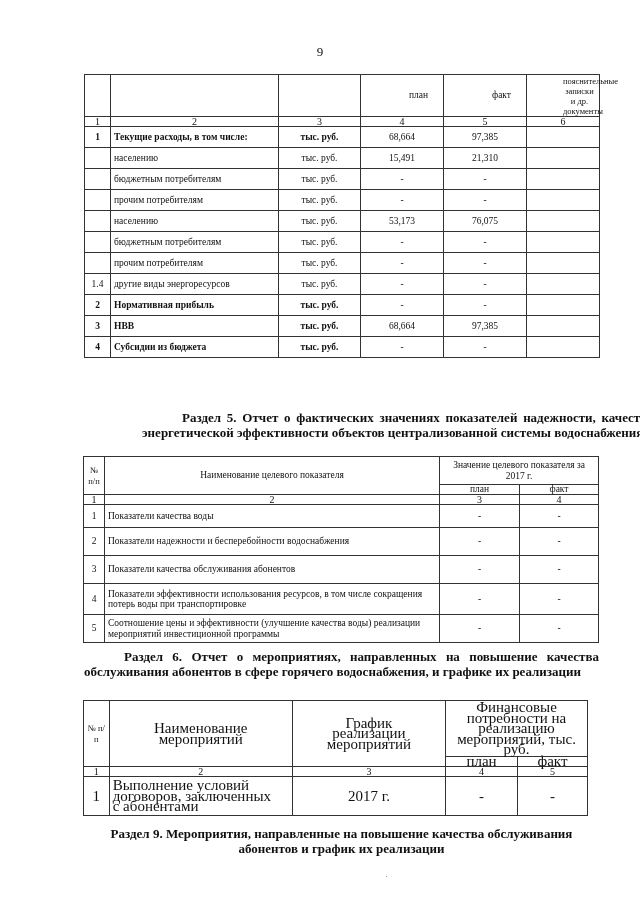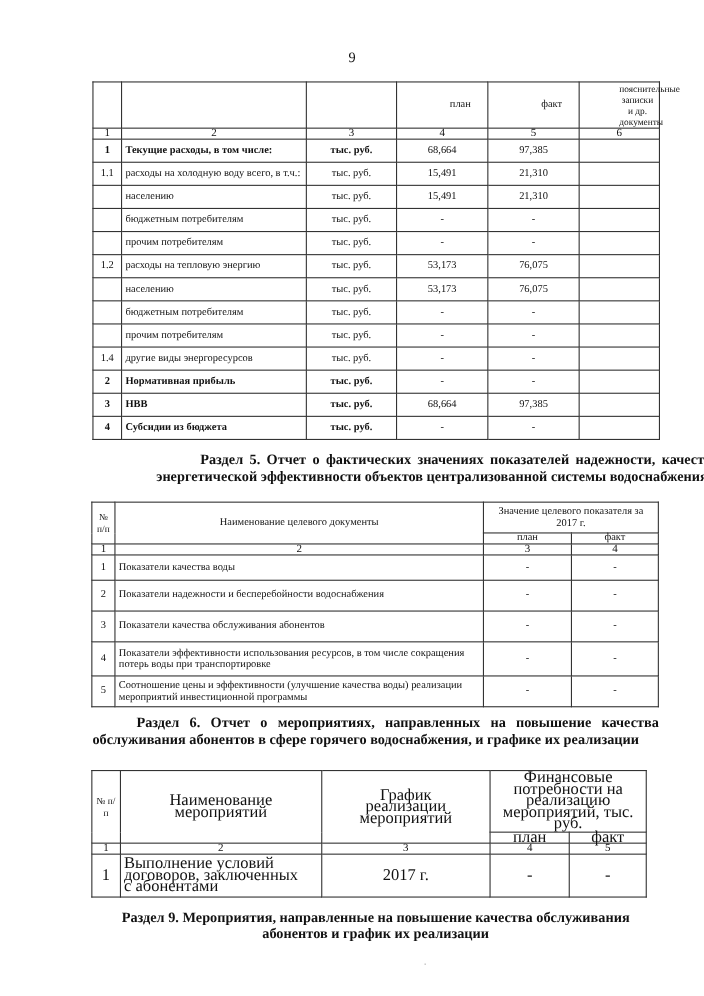--- a/index.html
+++ b/index.html
@@ -75,57 +75,41 @@
     <tbody id="t1-body">
       <tr>
         <td class="c b">1</td>
         <td class="b">Текущие расходы, в том числе:</td>
         <td class="c b">тыс. руб.</td>
         <td class="c">68,664</td>
         <td class="c">97,385</td>
         <td></td>
       </tr>
       <tr>
-        <td class="c">1.1</td>
-        <td>расходы на холодную воду всего, в т.ч.:</td>
+        <td class="c"></td>
+        <td class="ind">населению</td>
         <td class="c">тыс. руб.</td>
         <td class="c">15,491</td>
         <td class="c">21,310</td>
         <td></td>
       </tr>
       <tr>
         <td class="c"></td>
-        <td class="ind">населению</td>
-        <td class="c">тыс. руб.</td>
-        <td class="c">15,491</td>
-        <td class="c">21,310</td>
-        <td></td>
-      </tr>
-      <tr>
-        <td class="c"></td>
         <td class="ind">бюджетным потребителям</td>
         <td class="c">тыс. руб.</td>
         <td class="c">-</td>
         <td class="c">-</td>
         <td></td>
       </tr>
       <tr>
         <td class="c"></td>
         <td class="ind">прочим потребителям</td>
         <td class="c">тыс. руб.</td>
         <td class="c">-</td>
         <td class="c">-</td>
-        <td></td>
-      </tr>
-      <tr>
-        <td class="c">1.2</td>
-        <td>расходы на тепловую энергию</td>
-        <td class="c">тыс. руб.</td>
-        <td class="c">53,173</td>
-        <td class="c">76,075</td>
         <td></td>
       </tr>
       <tr>
         <td class="c"></td>
         <td class="ind">населению</td>
         <td class="c">тыс. руб.</td>
         <td class="c">53,173</td>
         <td class="c">76,075</td>
         <td></td>
       </tr>
@@ -185,21 +169,21 @@
 <table id="t2">
   <colgroup>
     <col style="width:21px">
       <col style="width:335px">
       <col style="width:80px">
       <col style="width:79px">
   </colgroup>
   <tbody>
       <tr class="r-h1">
     <td class="c" rowspan="2" style="font-size:8.5px">№ п/п</td>
-    <td class="c" rowspan="2">Наименование целевого документы</td>
+    <td class="c" rowspan="2">Наименование целевого показателя</td>
     <td class="c" colspan="2">Значение целевого показателя за 2017 г.</td>
   </tr>
   <tr class="r-h2">
     <td class="c">план</td>
     <td class="c">факт</td>
   </tr>
   <tr class="nums">
     <td class="c">1</td>
     <td class="c">2</td>
     <td class="c">3</td>

